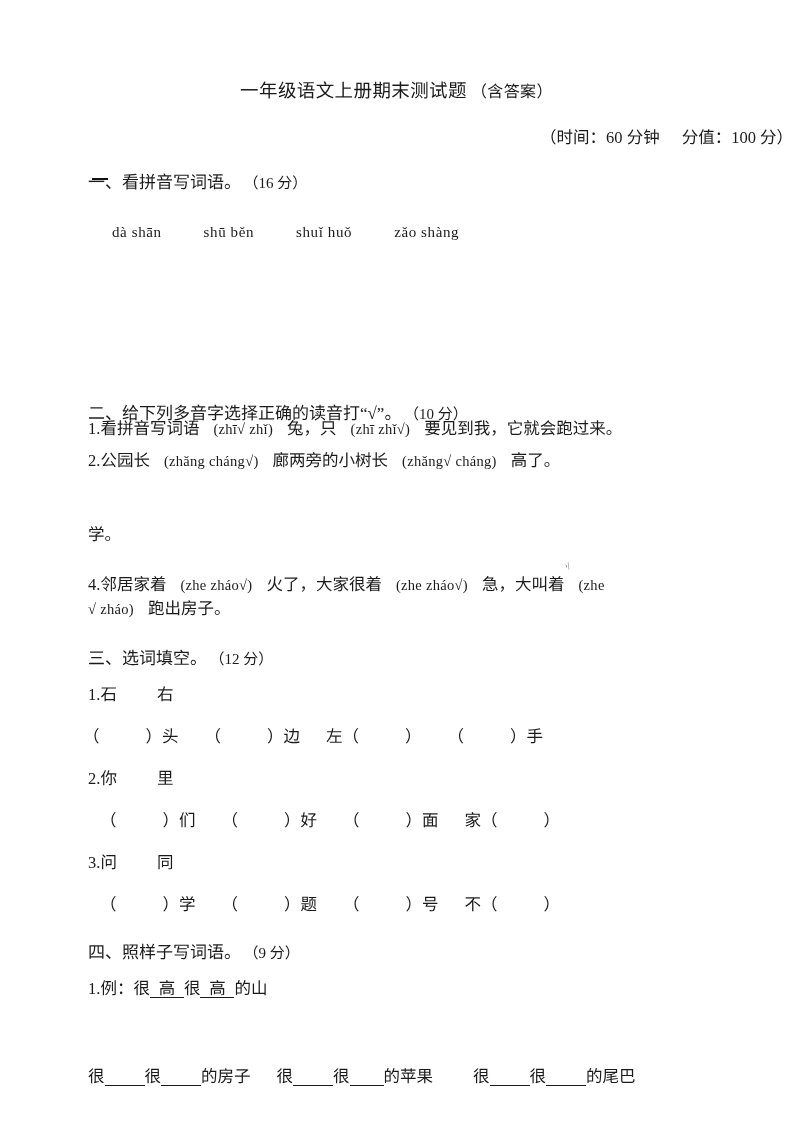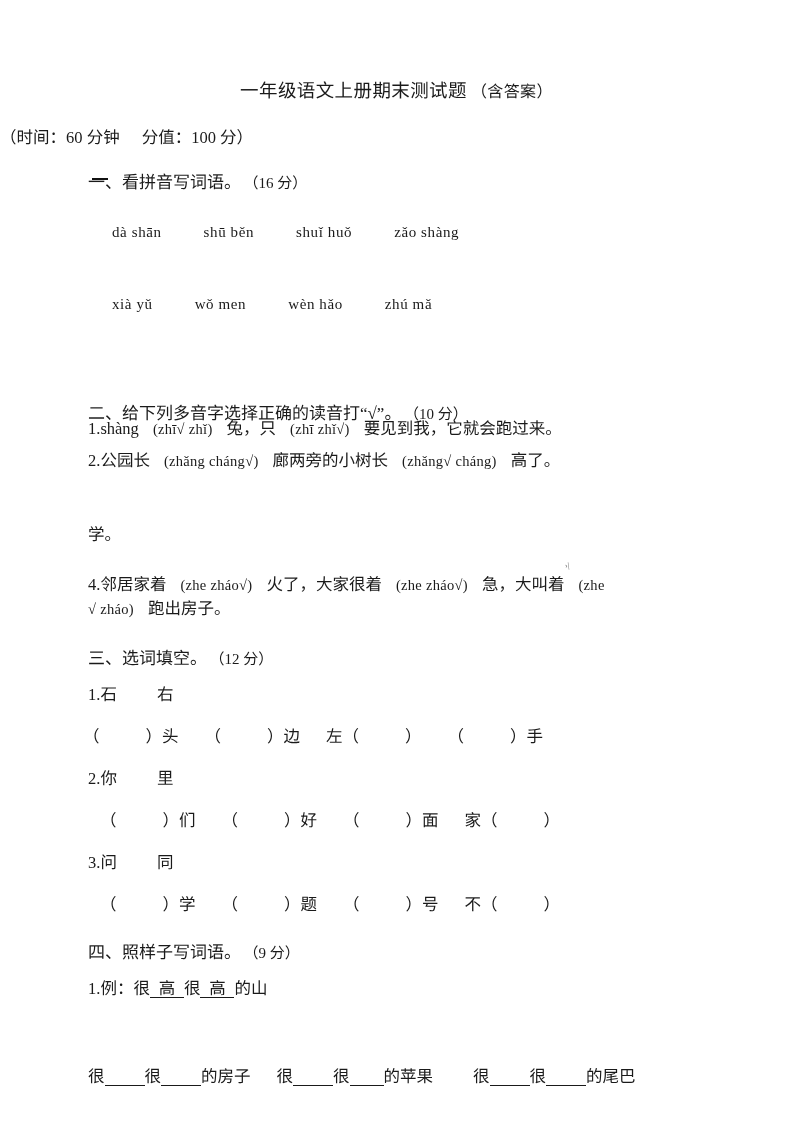--- a/index.html
+++ b/index.html
@@ -38,21 +38,21 @@
   }
   .doc-title .paren {
     font-size: 16px;
     margin-left: 4px;
   }
   .doc-subtitle {
     position: absolute;
     top: 124px;
     left: 0;
     width: 793px;
-    text-align: left;
+    text-align: right;
     font-size: 16.5px;
     white-space: nowrap;
   }
   .doc-subtitle .gap { display: inline-block; width: 22px; }
 
   .sec-head {
     position: absolute;
     left: 88px;
     font-size: 17px;
     white-space: nowrap;
@@ -135,30 +135,27 @@
   </div>
 
   <div class="sec-head" style="top:168px;text-align:right;">
     <span>一、看拼音写词语。</span><span class="pts">（16 分）</span>
   </div>
 
   <div class="pinyin-row" style="left:112px; top:212px;margin-top:12px;">
     <span class="grp">dà shān</span><span class="sp1"></span><span class="grp">shū běn</span><span class="sp1"></span><span class="grp">shuǐ huǒ</span><span class="sp1"></span><span class="grp">zǎo shàng</span>
   </div>
 
-  <div class="pinyin-row" style="left:112px; top:296px;">
-    <span class="grp">xià yǔ</span><span class="sp1"></span><span class="grp">wǒ men</span><span class="sp1"></span><span class="grp">wèn hǎo</span><span class="sp1"></span><span class="grp">zhú mǎ</span>
-  </div>
 
   <div class="sec-head" style="top:399px;">
     <span>二、给下列多音字选择正确的读音打“√”。</span><span class="pts">（10 分）</span>
   </div>
 
   <div class="q-line" style="top:420px;">
-    <span>1.</span><span>shàng</span><span class="sp-sm"></span><span class="py">(zhī√  zhǐ)</span><span class="sp-sm"></span><span>兔，只</span><span class="sp-sm"></span><span class="py">(zhī  zhǐ√)</span><span class="sp-sm"></span><span>要见到我，它就会跑过来。</span>
+    <span>1.</span><span>看拼音写词语</span><span class="sp-sm"></span><span class="py">(zhī√  zhǐ)</span><span class="sp-sm"></span><span>兔，只</span><span class="sp-sm"></span><span class="py">(zhī  zhǐ√)</span><span class="sp-sm"></span><span>要见到我，它就会跑过来。</span>
   </div>
 
   <div class="q-line" style="top:452px;">
     <span>2.</span><span>公园长</span><span class="sp-sm"></span><span class="py">(zhǎng   cháng√)</span><span class="sp-sm"></span><span>廊两旁的小树长</span><span class="sp-sm"></span><span class="py">(zhǎng√   cháng)</span><span class="sp-sm"></span><span>高了。</span>
   </div>
 
   <div class="q-line" style="top:526px;">
     <span>学。</span>
   </div>
 

